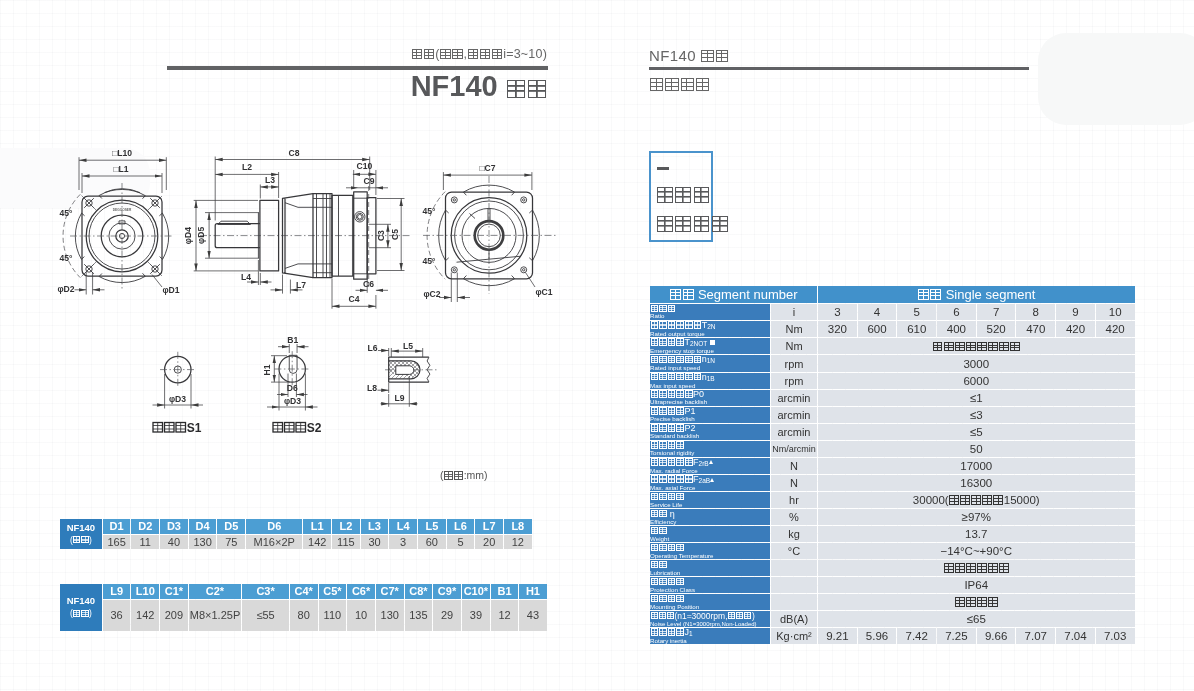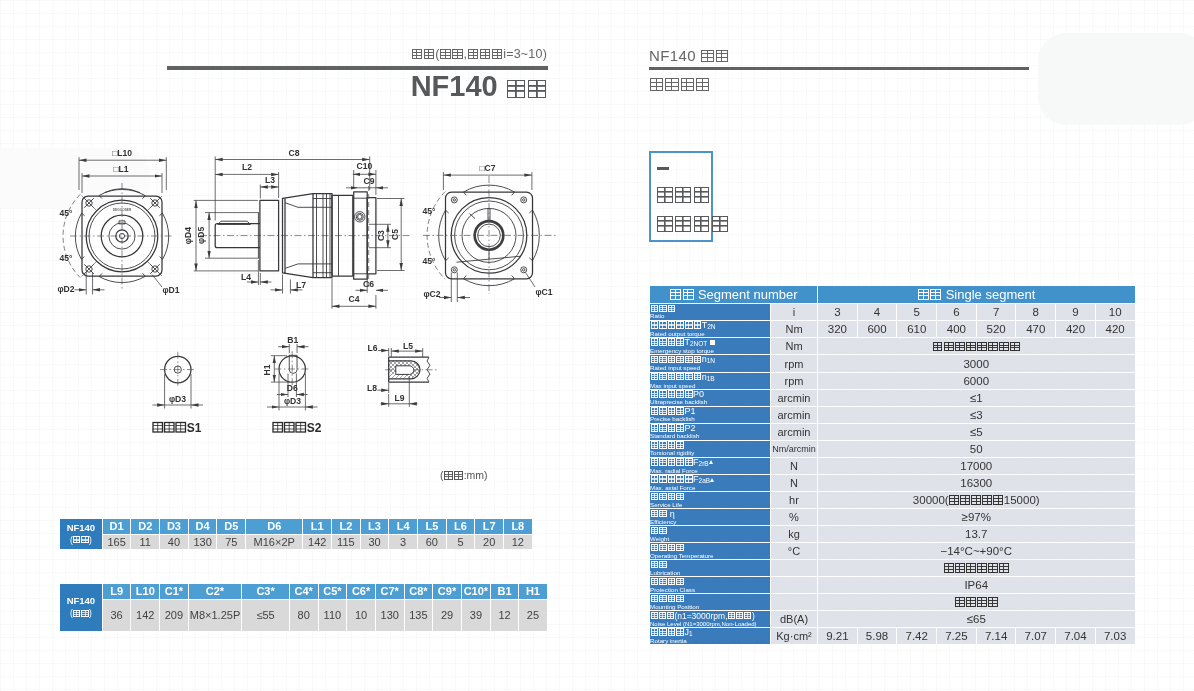--- a/index.html
+++ b/index.html
@@ -478,21 +478,21 @@
           <td class="v1c">M8×1.25P</td>
           <td class="v1c">≤55</td>
           <td class="v1c">80</td>
           <td class="v1c">110</td>
           <td class="v1c">10</td>
           <td class="v1c">130</td>
           <td class="v1c">135</td>
           <td class="v1c">29</td>
           <td class="v1c">39</td>
           <td class="v1c">12</td>
-          <td class="v1c">25</td>
+          <td class="v1c">43</td>
 </tr>
 </tbody>
     </table>
 </div>
 
 <div class="abs" style="left:649px;top:285px;">
 <table id="spec">
 <colgroup>
         <col style="width:120px">
         <col style="width:46px">
@@ -616,24 +616,24 @@
         </tr>
 <tr style="height:16px;">
           <td class="lbl" style="font-size:8.5px;margin-left:34px;"><i class="zh"></i><i class="zh"></i><i class="zh"></i>(n1=3000rpm,<i class="zh"></i><i class="zh"></i><i class="zh"></i>)<span class="en" style="font-size:6px;">Noise Level (N1=3000rpm,Non-Loaded)</span></td>
           <td class="unit">dB(A)</td>
           <td colspan="8" class="val">≤65</td>
         </tr>
 <tr style="height:16px;">
           <td class="lbl"><i class="zh"></i><i class="zh"></i><i class="zh"></i><i class="zh"></i>J<sub>1</sub><span class="en">Rotary inertia</span></td>
           <td class="unit">Kg·cm²</td>
           <td class="val">9.21</td>
-          <td class="val">5.98</td>
+          <td class="val">5.96</td>
           <td class="val">7.42</td>
           <td class="val">7.25</td>
-          <td class="val">7.14</td>
+          <td class="val">9.66</td>
           <td class="val">7.07</td>
           <td class="val">7.04</td>
           <td class="val">7.03</td>
         </tr>
 </tbody>
     </table>
 </div>
 
 <style>
   .h1c{background:#4c9ed3;color:#fff;font-weight:bold;font-size:11px;text-align:center;}

